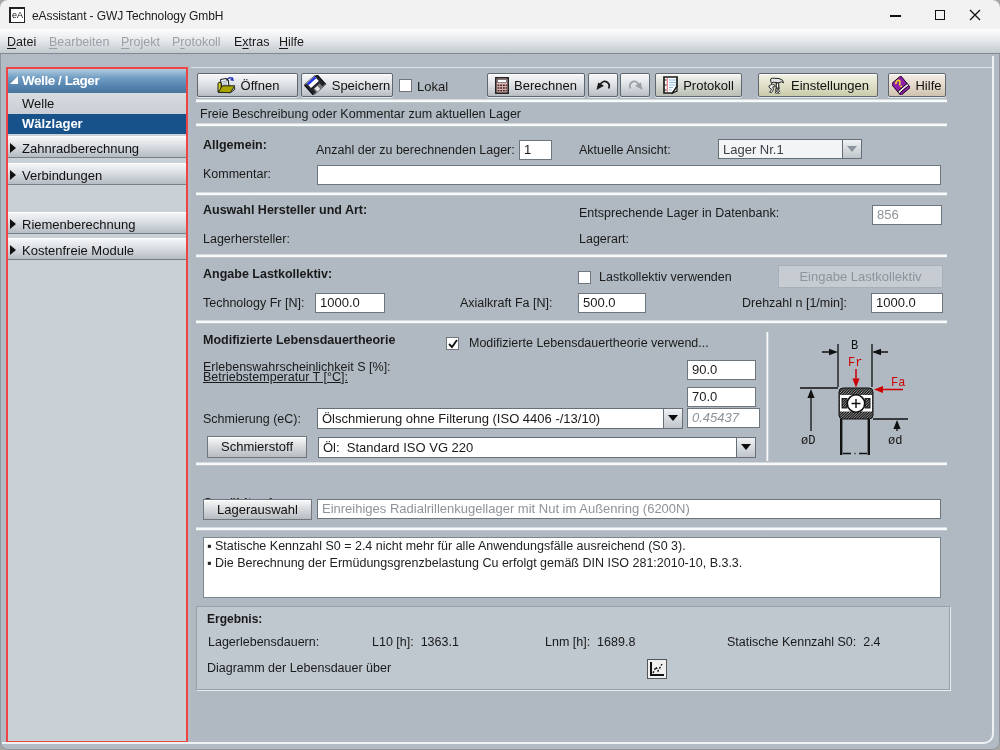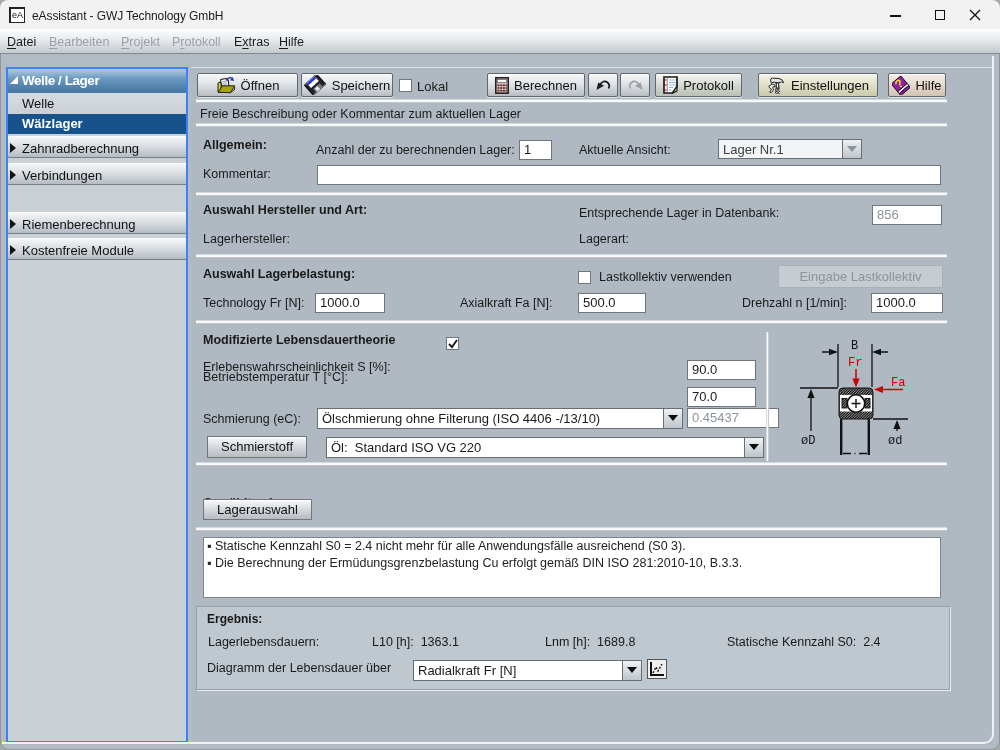--- a/index.html
+++ b/index.html
@@ -19,21 +19,21 @@
   #apptitle { position:absolute; left:32px; top:9px; font-size:12px; letter-spacing:-0.1px; color:#1a1a1a; }
   
   #menubar { position:absolute; left:0; top:29px; width:100%; height:25px;
              background:linear-gradient(#fdfdfe, #e7eaec 45%, #c4cad0 100%);
              border-bottom:1px solid #83898f; }
   .menuitem { position:absolute; top:5.5px; font-size:12.5px; color:#1a1a1a; }
   .menuitem.dis { color:#9aa1a7; }
   .menuitem u { text-decoration:underline; text-underline-offset:2px; }
   
   #sidebar { position:absolute; left:6px; top:67px; width:182px; height:676px;
-             background:#c9d0d6; border:2px solid #3b82f6; }
+             background:#c9d0d6; border:2px solid #ef4444; }
   .sideitem { position:absolute; left:0; width:178px; font-size:13px; }
   #sidehead { top:0; height:24px; background:linear-gradient(#b2cce0, #6f9cc2 38%, #5585b0 70%, #47769f);
               color:#fff; font-weight:bold; line-height:24px; padding-left:14px;
               letter-spacing:-0.45px; font-size:13.5px; }
   #tri-exp { position:absolute; left:2px; top:7px; width:0; height:0;
              border-left:8px solid transparent; border-bottom:8px solid #fff; }
   #item-welle { top:24px; height:21px; background:linear-gradient(#d7dce0,#c9cfd5);
                 line-height:21px; padding-left:14px; color:#111; }
   #item-waelz { top:45px; height:20px; background:#17528b;
                 color:#fff; font-weight:bold; line-height:20px; padding-left:14px; }
@@ -217,49 +217,50 @@
     </div>
   <div class="lbl" style="left:203px;top:167px;">Kommentar:</div>
   <div class="inp" style="left:317px;top:165px;width:624px;height:20px;"></div>
 
   <div class="lbl bold" style="left:203px;top:203px;">Auswahl Hersteller und Art:</div>
   <div class="lbl" style="left:579px;top:206px;">Entsprechende Lager in Datenbank:</div>
   <div class="inp dis" style="left:872px;top:205px;width:70px;height:20px;">856</div>
   <div class="lbl" style="left:203px;top:232px;">Lagerhersteller:</div>
   <div class="lbl" style="left:579px;top:232px;">Lagerart:</div>
 
-  <div class="lbl bold" style="left:203px;top:267px;">Auswahl Lagerbelastung:</div>
+  <div class="lbl bold" style="left:203px;top:267px;">Angabe Lastkollektiv:</div>
   <div class="chk" style="left:578px;top:271px;"></div>
   <div class="lbl" style="left:599px;top:270px;">Lastkollektiv verwenden</div>
   <div class="btn dis" style="left:778px;top:265px;width:165px;height:23px;line-height:21px;">Eingabe Lastkollektiv</div>
   <div class="lbl" style="left:203px;top:296px;">Technology Fr [N]:</div>
   <div class="inp" style="left:315px;top:293px;width:70px;height:20px;">1000.0</div>
   <div class="lbl" style="left:460px;top:296px;">Axialkraft Fa [N]:</div>
   <div class="inp" style="left:578px;top:293px;width:68px;height:20px;">500.0</div>
   <div class="lbl" style="left:742px;top:296px;">Drehzahl n [1/min]:</div>
   <div class="inp" style="left:871px;top:293px;width:72px;height:20px;">1000.0</div>
 
   <div class="lbl bold" style="left:203px;top:333px;">Modifizierte Lebensdauertheorie</div>
   <div class="chk" style="left:446px;top:337px;">
     <svg width="12" height="12" viewBox="0 0 12 12" style="position:absolute;left:0;top:0;">
       <path d="M2 6 L5 9 L10 2" fill="none" stroke="#111" stroke-width="1.8"></path>
       </svg>
     </div>
+  <div class="lbl" style="left:469px;top:336px;">Modifizierte Lebensdauertheorie verwend...</div>
   <div class="lbl" style="left:203px;top:360px;">Erlebenswahrscheinlichkeit S [%]:</div>
   <div class="inp" style="left:687px;top:360px;width:69px;height:20px;">90.0</div>
-  <div class="lbl" style="left:203px;top:370px;">Betriebstemperatur T [°C]:</div>
+  <div class="lbl" style="left:203px;top:370px;text-decoration:underline;">Betriebstemperatur T [°C]:</div>
   <div class="inp" style="left:687px;top:387px;width:69px;height:20px;">70.0</div>
   <div class="lbl" style="left:203px;top:412px;">Schmierung (eC):</div>
   <div class="combo" style="left:317px;top:408px;width:366px;height:21px;">
     <span class="ctext">Ölschmierung ohne Filterung (ISO 4406 -/13/10)</span>
       <span class="carr"></span>
     </div>
-  <div class="inp dis" style="left:687px;top:408px;width:92px;height:20px;">0.45437</div>
+  <div class="inp dis" style="left:687px;top:408px;width:73px;height:20px;font-style:italic;">0.45437</div>
   <div class="btn" style="left:207px;top:436px;width:100px;height:22px;line-height:20px;">Schmierstoff</div>
-  <div class="combo" style="left:318px;top:437px;width:438px;height:21px;margin-left:8px;">
+  <div class="combo" style="left:318px;top:437px;width:438px;height:21px;">
     <span class="ctext">Öl:&nbsp; Standard ISO VG 220</span>
       <span class="carr"></span>
     </div>
 
   <div class="abs" style="left:766px;top:332px;width:3px;height:129px;background:linear-gradient(90deg,#c4cad0,#ffffff 55%,#a2abb4);"></div>
   <svg class="abs" style="left:790px;top:334px;" width="160" height="126" viewBox="0 0 160 126">
     <defs>
       <pattern id="hatch" width="2.6" height="2.6" patternUnits="userSpaceOnUse">
         <rect width="2.6" height="2.6" fill="#161616"></rect>
         <path d="M0 2.6 L2.6 0" stroke="#d8d8d8" stroke-width="0.7"></path>
@@ -297,35 +298,32 @@
     <path d="M83 85 H118" stroke="#111" stroke-width="1.3"></path>
     <path d="M107 93 V97" stroke="#111" stroke-width="1.3"></path>
     <path d="M107 86 L103.4 95 L110.6 95 Z" fill="#111"></path>
     <text x="98" y="110" font-size="12" fill="#111" font-family="Liberation Mono">ød</text>
 
     <path d="M53 119.5 H61 M64.5 119.5 H65.5 M69 119.5 H77" stroke="#111" stroke-width="1.3"></path>
   </svg>
 
   <div class="lbl bold" style="left:203px;top:496px;">Gewähltes Lager:</div>
   <div class="btn" style="left:203px;top:499px;width:109px;height:21px;line-height:19px;">Lagerauswahl</div>
+  <div class="inp dis" style="left:317px;top:499px;width:624px;height:20px;">Einreihiges Radialrillenkugellager mit Nut im Außenring (6200N)</div>
 
   <div class="abs" style="left:203px;top:537px;width:738px;height:61px;background:#fff;border:1px solid #7d858d;font-size:12.5px;color:#222;padding:0 3px;line-height:17px;">
     <div>▪ Statische Kennzahl S0 = 2.4 nicht mehr für alle Anwendungsfälle ausreichend (S0 3).</div>
     <div>▪ Die Berechnung der Ermüdungsgrenzbelastung Cu erfolgt gemäß DIN ISO 281:2010-10, B.3.3.</div>
   </div>
 
   <div class="abs" style="left:196px;top:606px;width:754px;height:84px;background:#bfc7cf;border:1px solid #98a0a8;box-shadow:1px 1px 0 #e8ecf0;"></div>
   <div class="lbl bold" style="left:207px;top:612px;font-size:12px;">Ergebnis:</div>
   <div class="lbl" style="left:208px;top:635px;">Lagerlebensdauern:</div>
   <div class="lbl" style="left:372px;top:635px;">L10 [h]:&nbsp; 1363.1</div>
   <div class="lbl" style="left:545px;top:635px;">Lnm [h]:&nbsp; 1689.8</div>
   <div class="lbl" style="left:727px;top:635px;">Statische Kennzahl S0:&nbsp; 2.4</div>
   <div class="lbl" style="left:207px;top:661px;">Diagramm der Lebensdauer über</div>
-  <div class="combo" style="left:413px;top:660px;width:229px;height:21px;">
-    <span class="ctext">Radialkraft Fr [N]</span>
-      <span class="carr"></span>
-    </div>
   <div class="abs" style="left:647px;top:659px;width:20px;height:20px;background:#f0f0f0;border:1px solid #555;">
     <svg width="18" height="18" viewBox="0 0 18 18">
       <path d="M3 2 V15 H16" stroke="#111" stroke-width="2" fill="none"></path>
       <path d="M5 13 L8 7 L10 11 L14 4" stroke="#111" stroke-width="1.4" fill="none" stroke-dasharray="2 1.5"></path>
     </svg></div>
 </div>
 
 </body></html>

